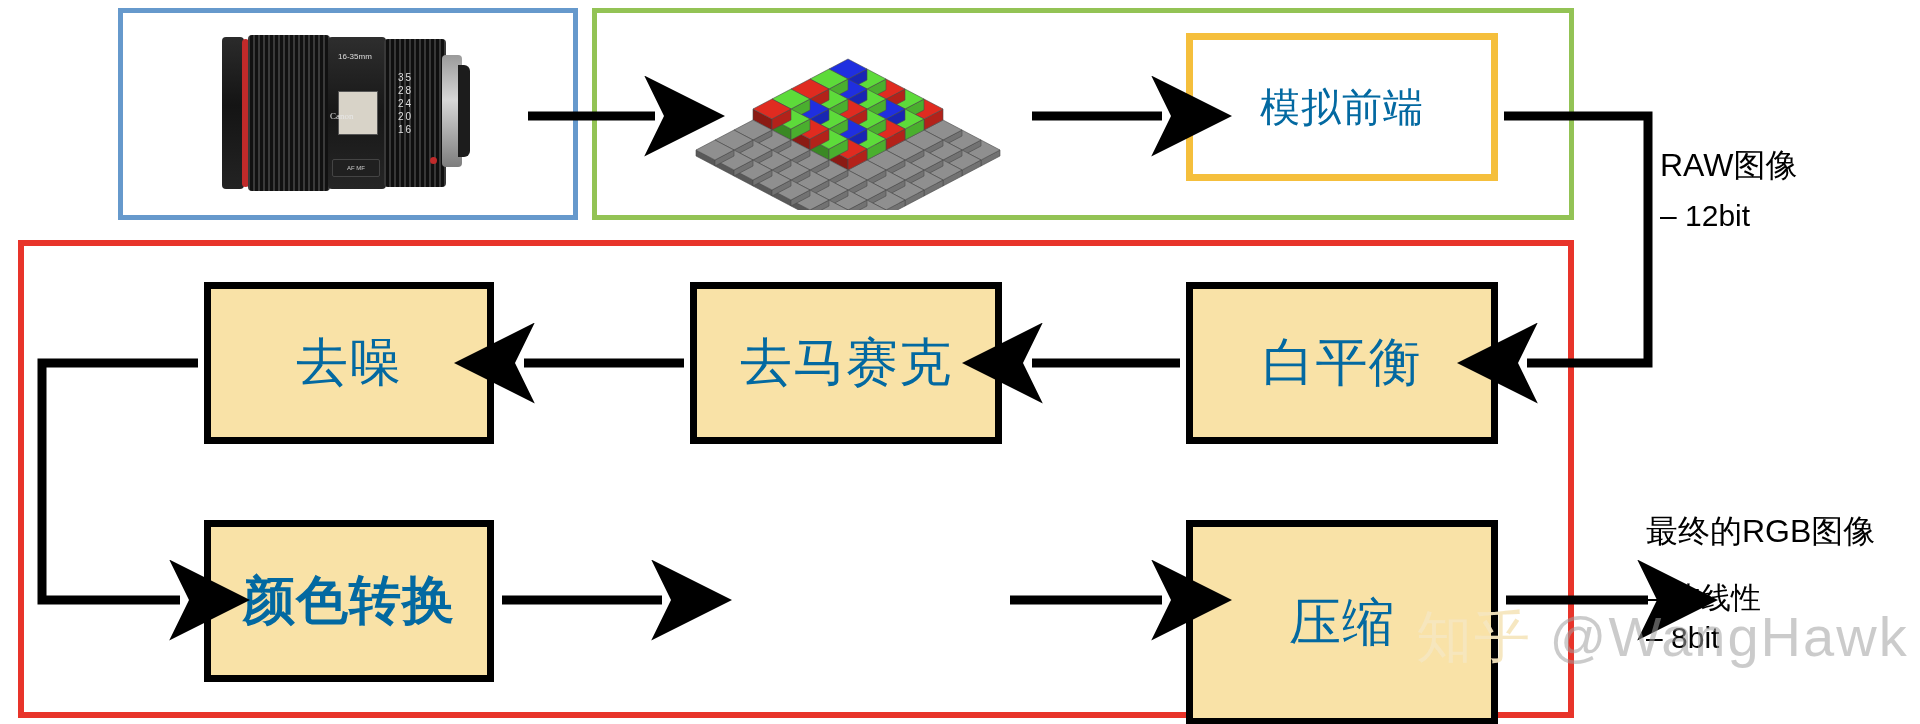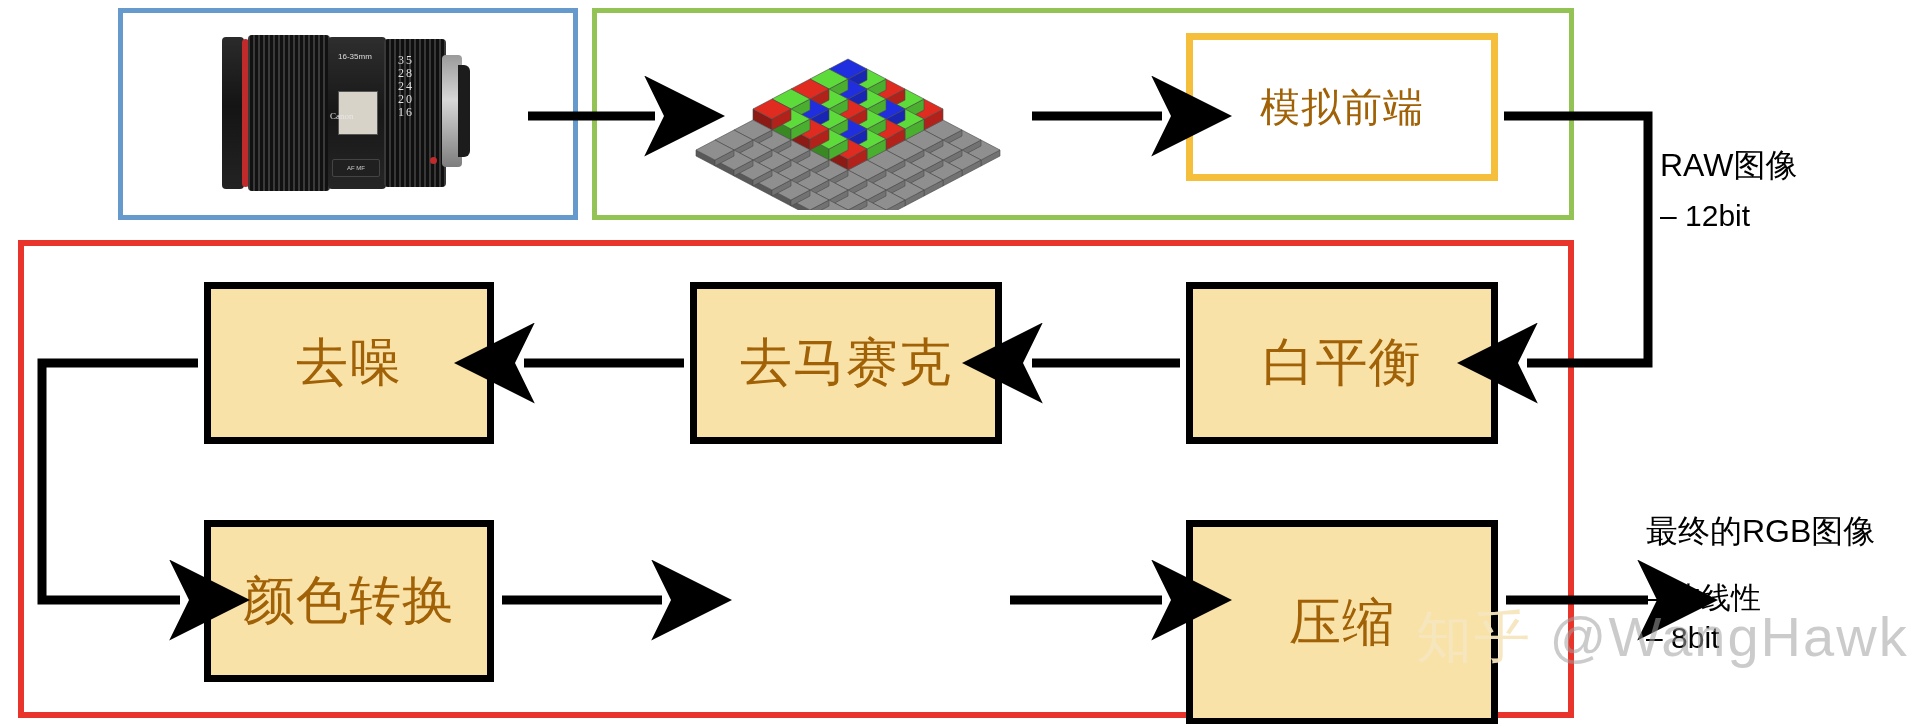--- a/index.html
+++ b/index.html
@@ -28,39 +28,39 @@
   #group-sensor   { left: 592px;  top: 8px;   width: 982px;  height: 212px; border: 5px solid #93c355; }
   #group-isp      { left: 18px;   top: 240px; width: 1556px; height: 478px; border: 6px solid #e8342a; }
 
   
   .block {
     position: absolute;
     box-sizing: border-box;
     display: flex;
     align-items: center;
     justify-content: center;
-    color: #a16207;
+    color: #0369a1;
     letter-spacing: 1px;
   }
   .block-yellow {
     background: #f9e2a7;
     border: 7px solid #000000;
     font-size: 52px;
   }
   .block-afe {
     background: #ffffff;
     border: 7px solid #f5bf3c;
     font-size: 40px;
   }
 
   #block-afe        { left: 1186px; top: 33px;  width: 312px; height: 148px; }
   #block-denoise    { left: 204px;  top: 282px; width: 290px; height: 162px; }
   #block-demosaic   { left: 690px;  top: 282px; width: 312px; height: 162px; }
   #block-whitebal   { left: 1186px; top: 282px; width: 312px; height: 162px; }
-  #block-colorconv  { left: 204px;  top: 520px; width: 290px; height: 162px; }
+  #block-colorconv  { left: 204px;  top: 520px; width: 290px; height: 162px; font-weight: bold; }
   #block-tonemap    { left: 690px;  top: 520px; width: 312px; height: 162px; }
   #block-compress   { left: 1186px; top: 520px; width: 312px; height: 205px; }
 
   
   #lens-photo {
     position: absolute;
     left: 222px;
     top: 33px;
     width: 252px;
     height: 162px;
@@ -84,22 +84,22 @@
   }
   .lens-brand {
     position: absolute; left: 108px; top: 78px;
     font-size: 9px; color: #e7e7e7; font-family: "Liberation Serif", serif;
   }
   .lens-spec {
     position: absolute; left: 116px; top: 19px; width: 50px;
     font-size: 8px; color: #dddddd; line-height: 9px;
   }
   .lens-scale {
-    position: absolute; left: 176px; top: 21px;
-    font-size: 12px; color: #e0e0e0; line-height: 13px; letter-spacing: 2px; font-family: Liberation Serif, serif;
+    position: absolute; left: 176px; top: 38px;
+    font-size: 10px; color: #e0e0e0; line-height: 13px; letter-spacing: 2px;
   }
   .lens-switch {
     position: absolute; left: 110px; top: 126px; width: 46px; height: 16px;
     background: #202020; border: 1px solid #444; border-radius: 2px;
     font-size: 6px; color: #ccc; text-align: center; line-height: 16px;
   }
   .lens-reddot {
     position: absolute; left: 208px; top: 124px; width: 7px; height: 7px;
     border-radius: 50%; background: #c02a2a;
   }

